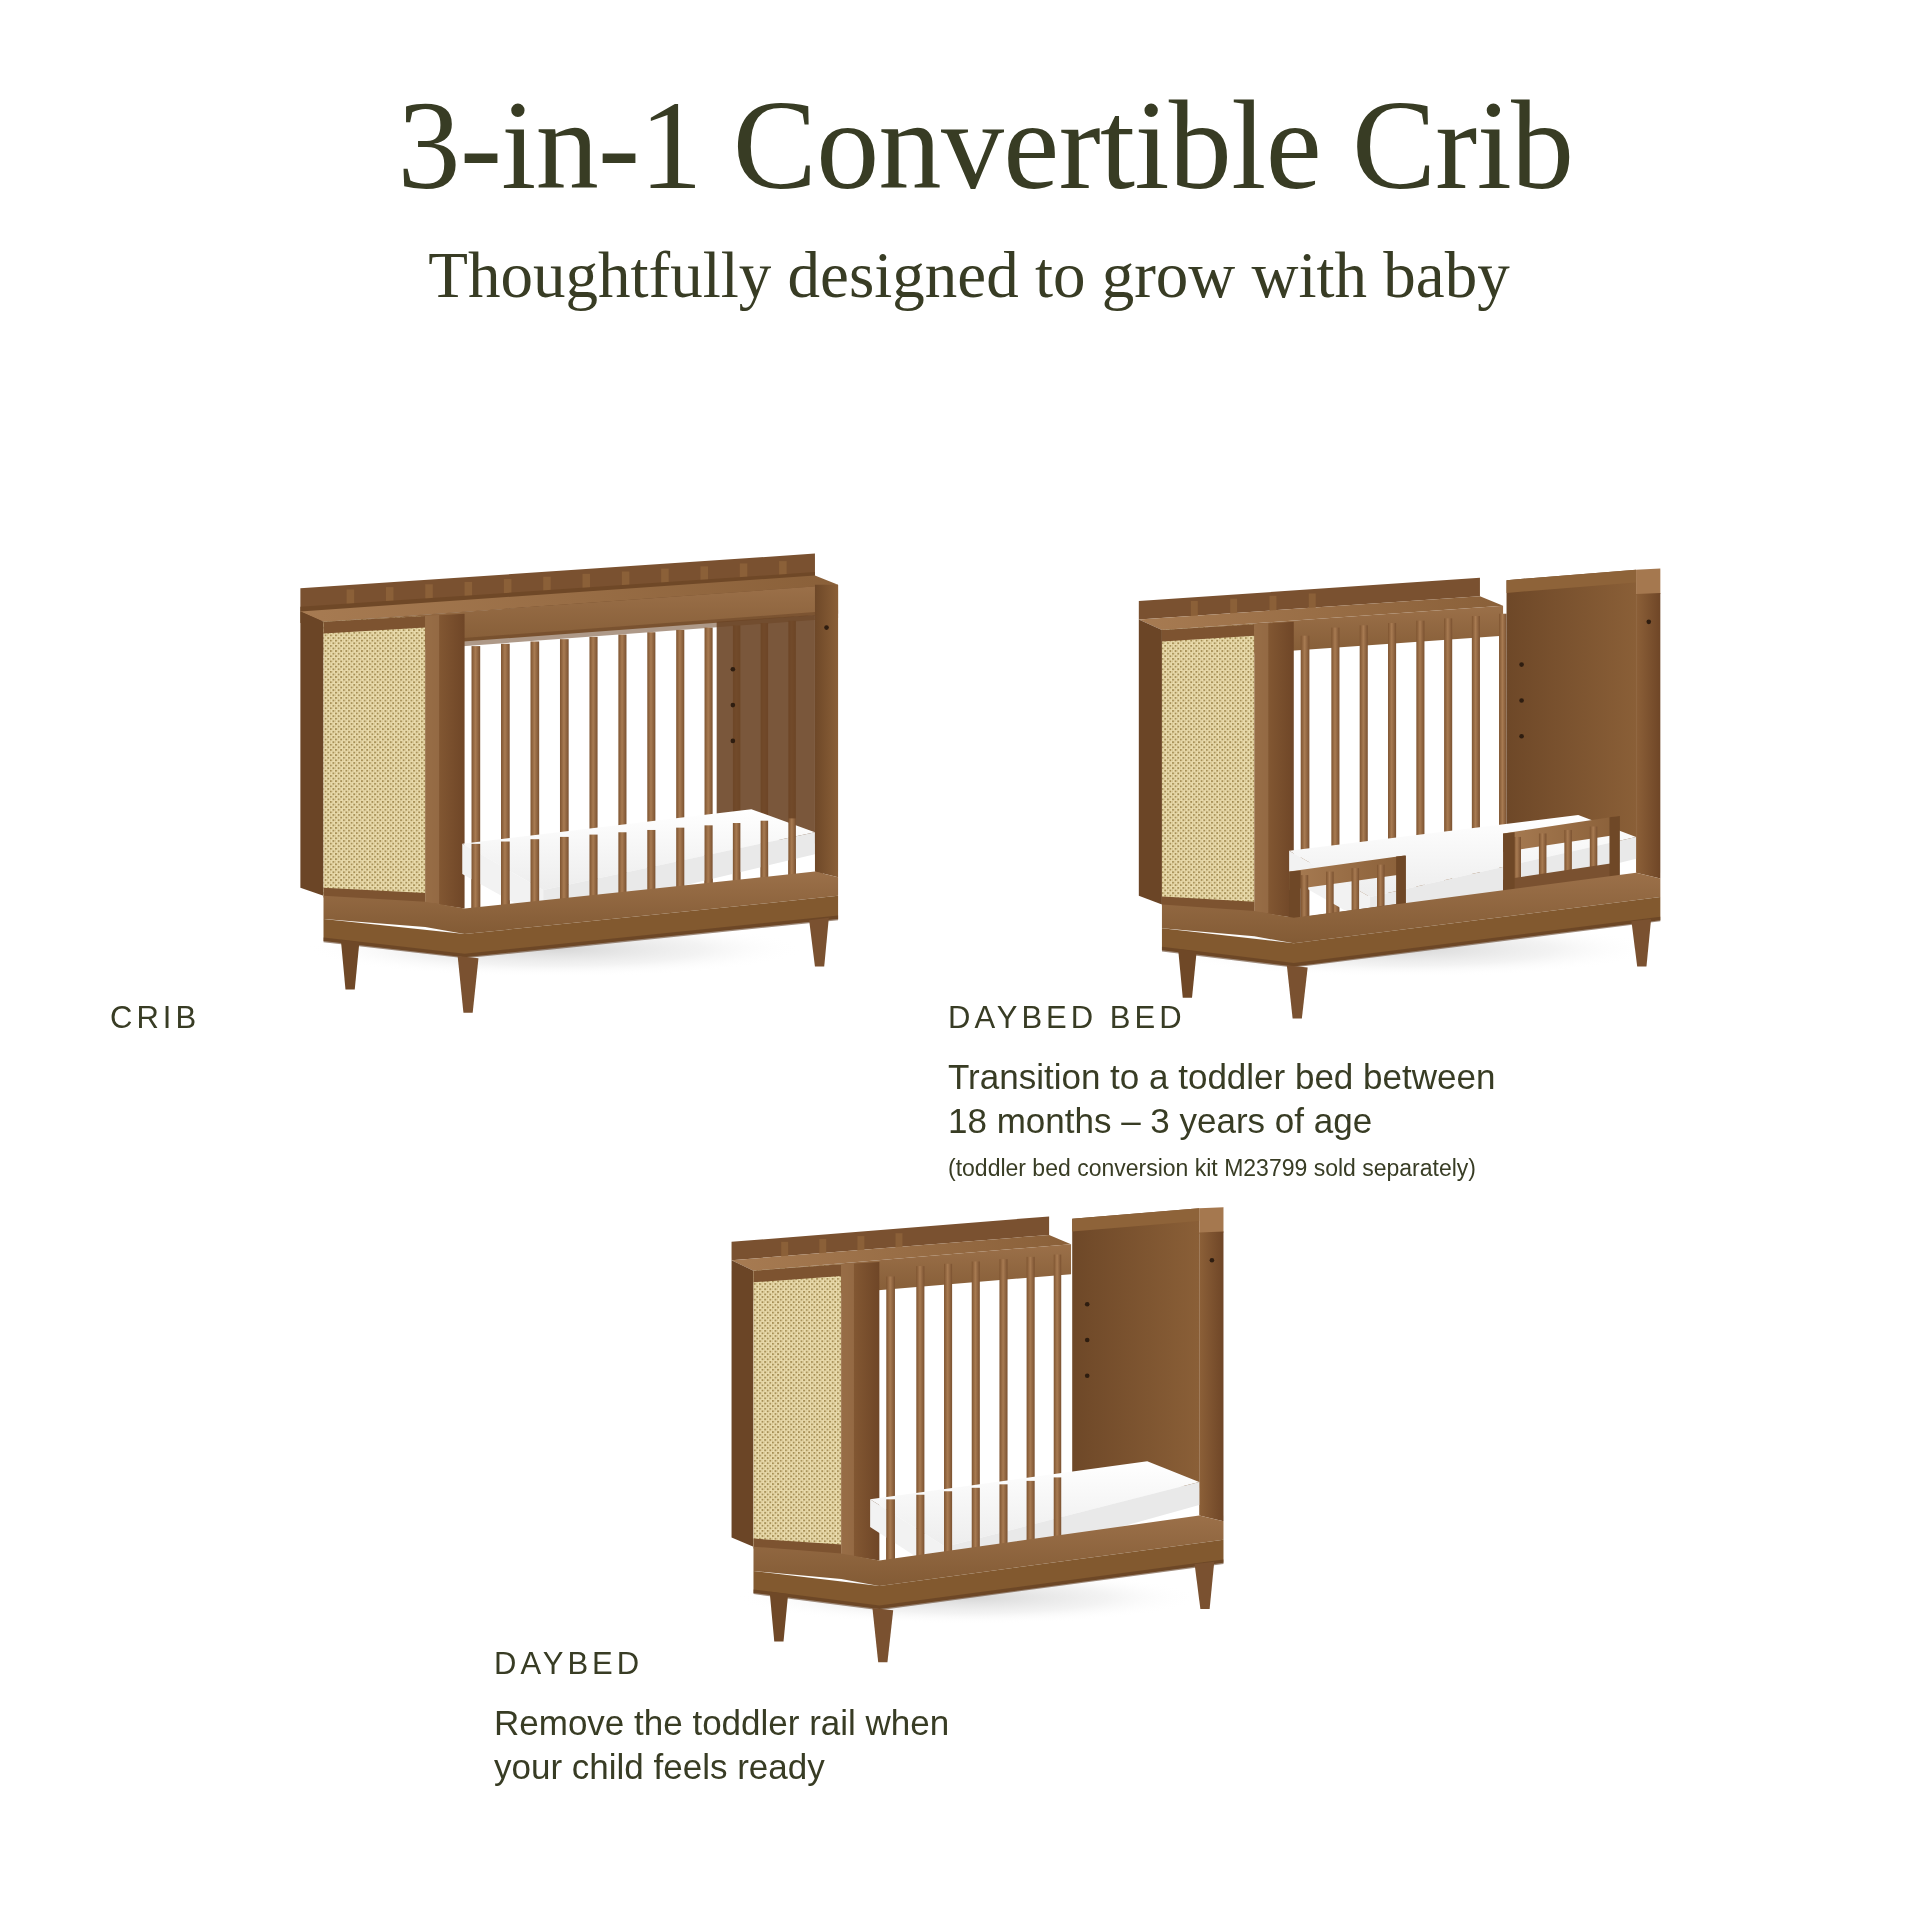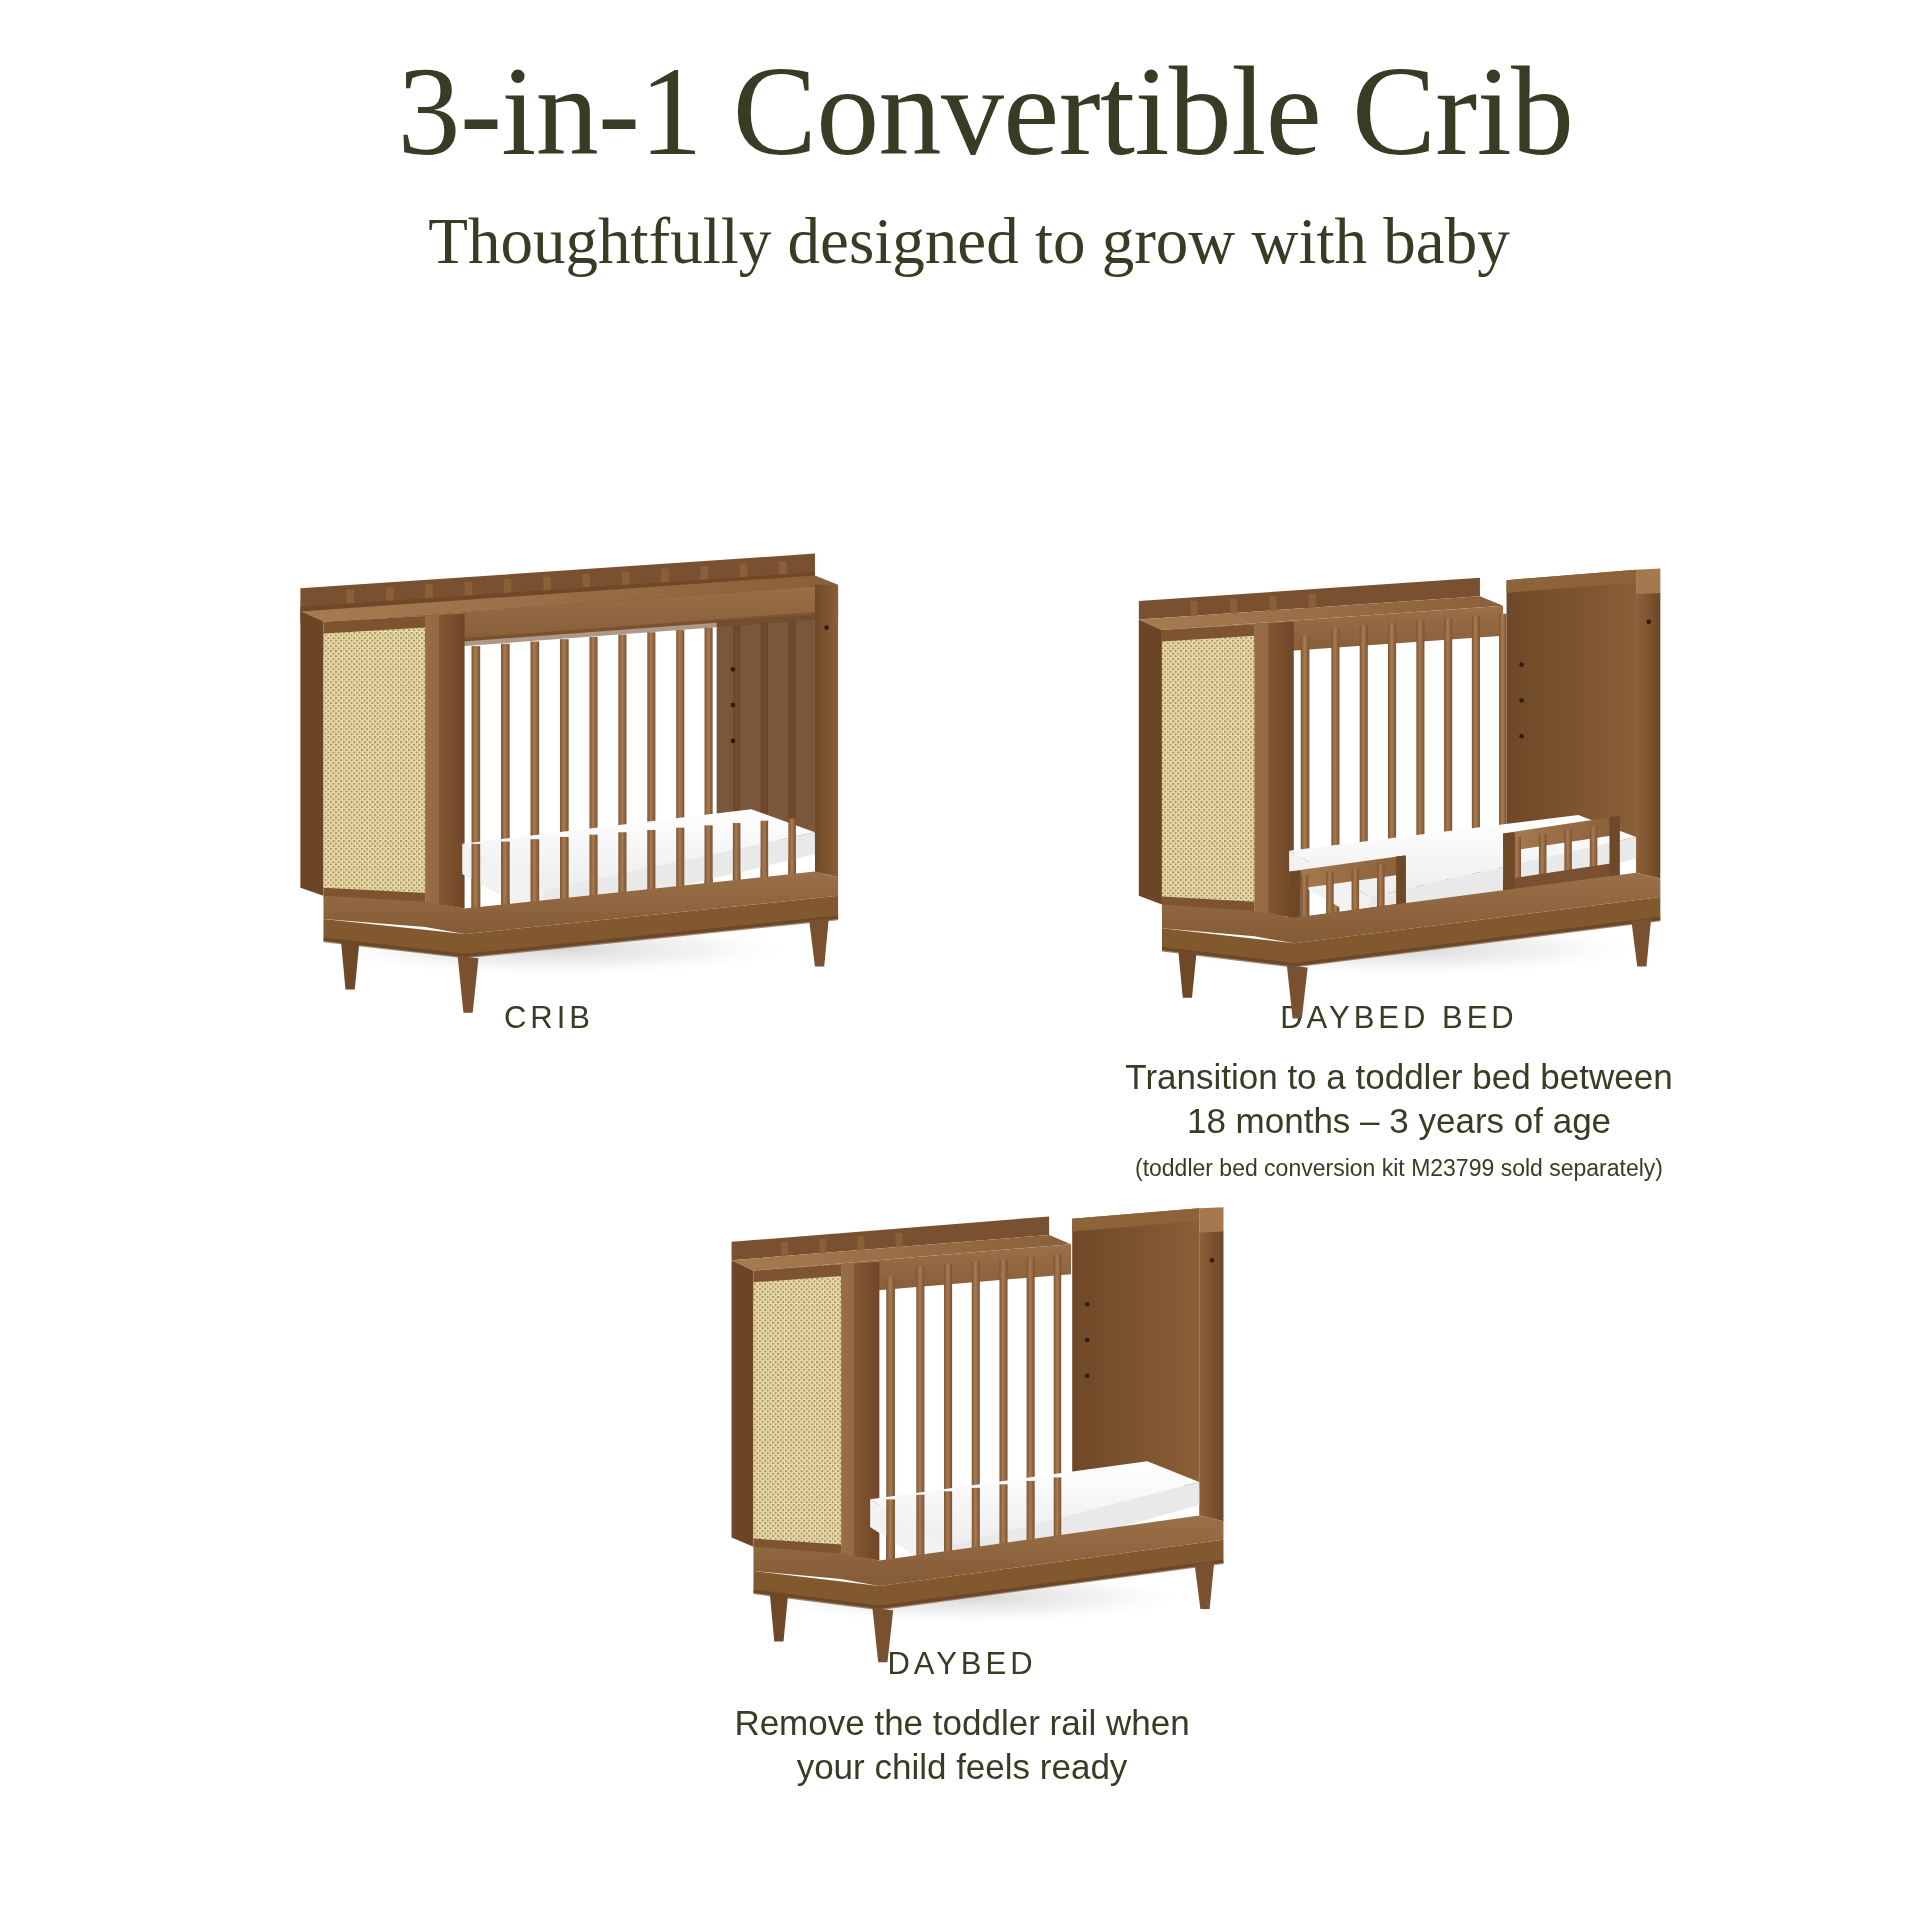--- a/index.html
+++ b/index.html
@@ -14,38 +14,38 @@
   .page{position:absolute;inset:0;}
 
   
   .header{position:absolute;left:0;top:0;width:100%;text-align:center;}
   .title{
     font-family:"Liberation Serif", serif;
     font-size:126px;
     line-height:1.0;
     letter-spacing:-0.6px;
     color:#383c24;
-    margin-top:49px;
+    margin-top:83px;
     white-space:nowrap;
     padding-left:45px;
   }
   .subtitle{
     font-family:"Liberation Serif", serif;
     font-size:65px;
     line-height:1.0;
     color:#383c24;
     margin-top:34px;
     white-space:nowrap;
     padding-left:12px;
   }
 
   
   .panel{position:absolute;}
   .caption{
-    text-align:center;
+    text-align:left;
     color:#383c24;
   }
   .cap-label{
     font-size:31px;
     letter-spacing:4px;
     font-weight:400;
   }
   .cap-desc{
     font-size:35px;
     line-height:1.28;

